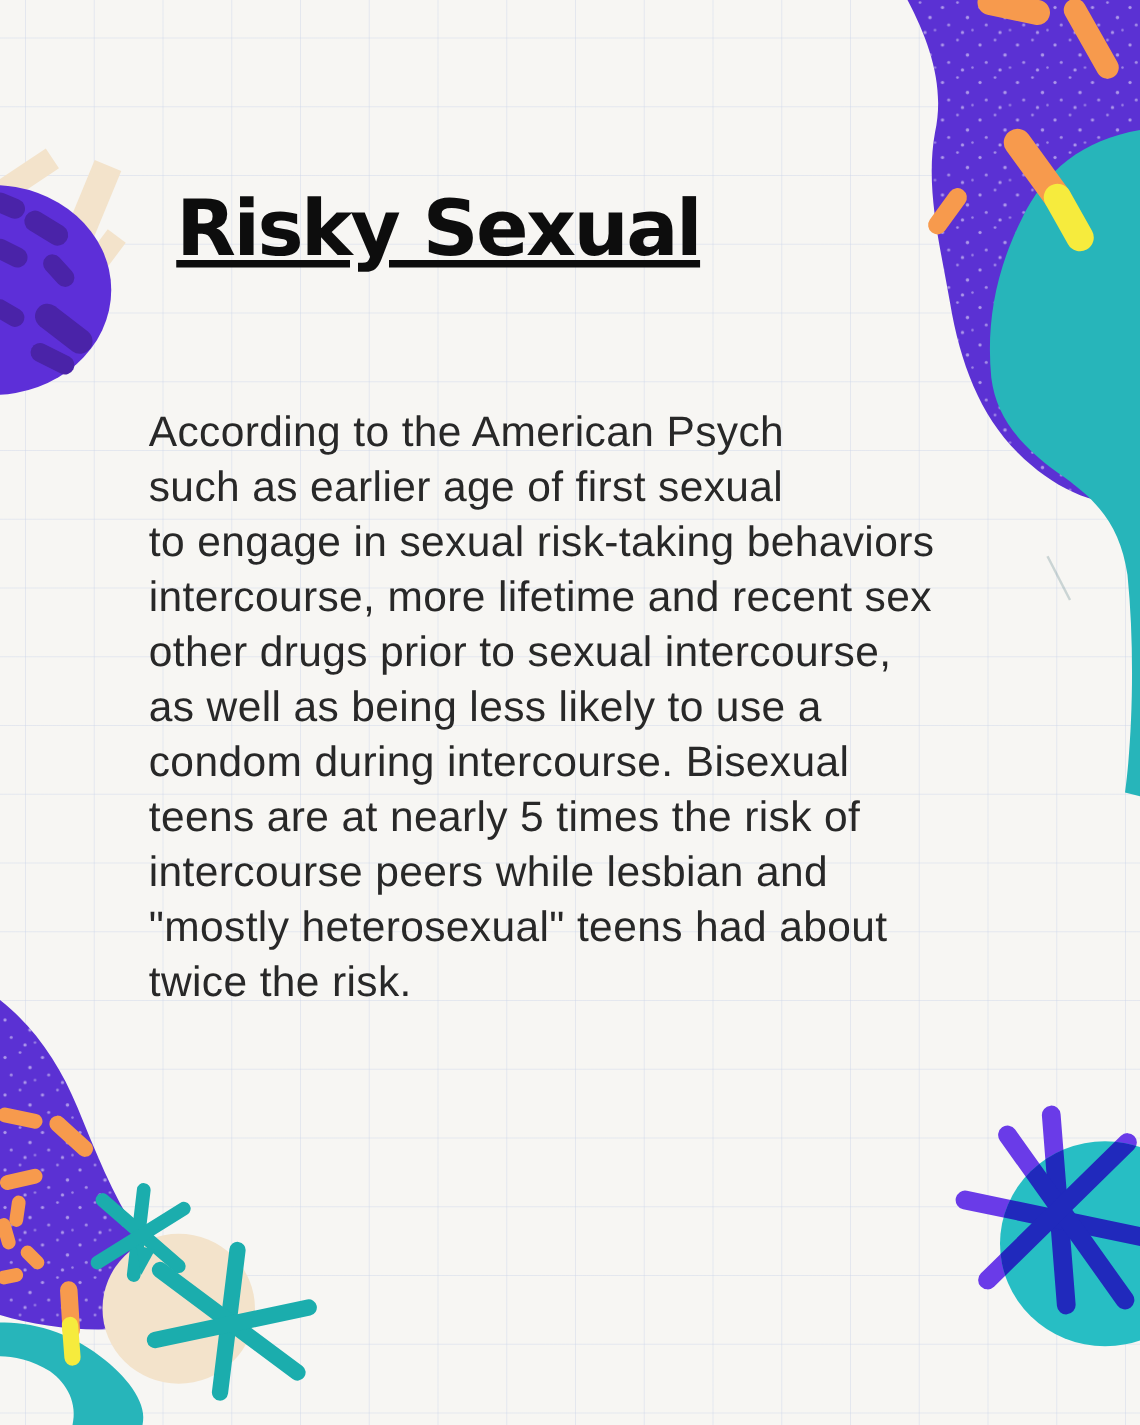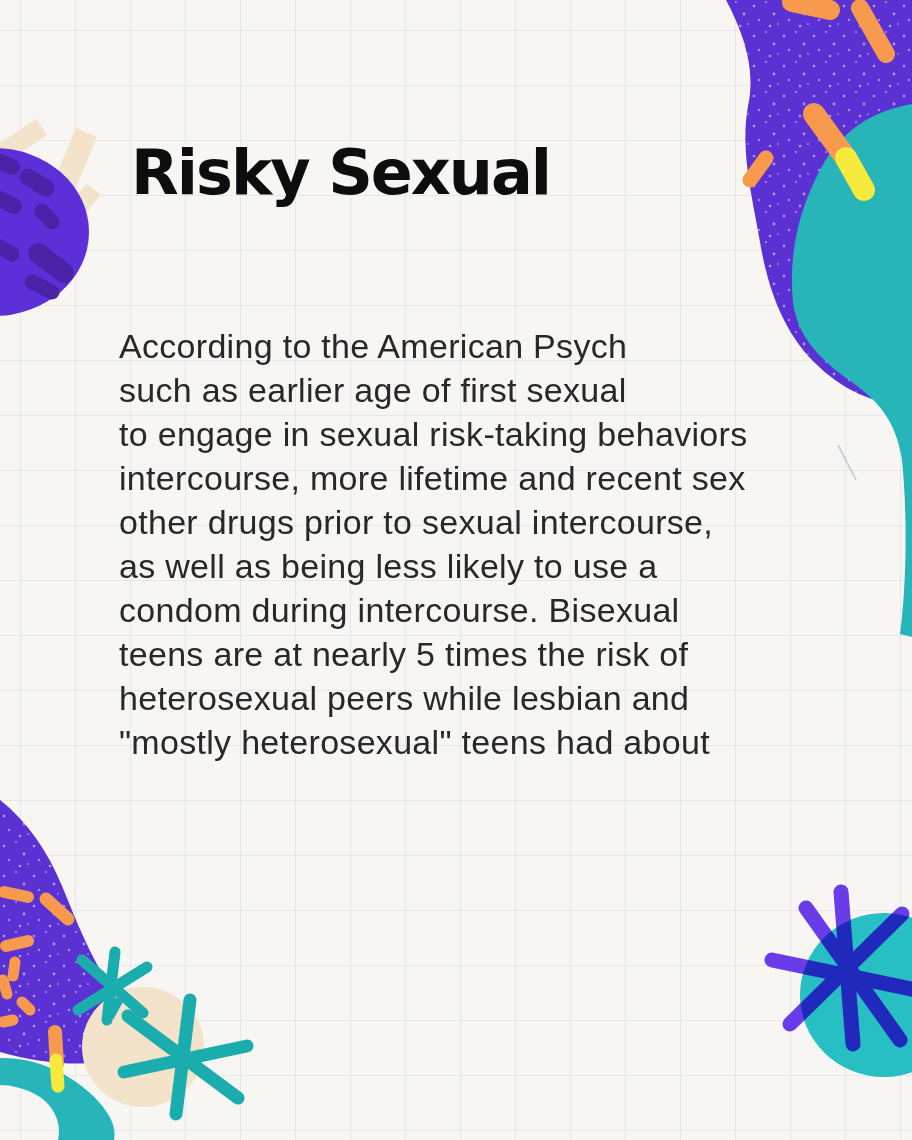--- a/index.html
+++ b/index.html
@@ -8,24 +8,24 @@
     background-color:#F7F6F3;
     background-image:
       linear-gradient(to right, rgba(205,213,233,0.45) 1px, transparent 1px),
       linear-gradient(to bottom, rgba(205,213,233,0.45) 1px, transparent 1px);
     background-size:55px 55px;
     background-position:20px 30px;
     font-family:"Liberation Sans", sans-serif;
   }
   .decor{position:absolute;left:0;top:0;width:912px;height:1140px;}
   .title{
-    position:absolute;left:131px;top:139px;margin:0;
+    position:absolute;left:131px;top:139px;margin:10px;
     font-family:"DejaVu Sans", sans-serif;
     font-weight:700;font-size:62px;line-height:68px;letter-spacing:-2px;
-    color:#0d0d0d;white-space:nowrap;
+    color:#0d0d0d;white-space:nowrap;text-decoration:underline;
   }
   .body-text{
     position:absolute;left:119px;top:324px;width:720px;
     font-family:Liberation Sans, sans-serif;
     font-size:34px;line-height:44px;letter-spacing:0.3px;
     color:#282828;
   }
   .body-text div{white-space:nowrap;}
 </style>
 </head>
@@ -134,17 +134,18 @@
 
   <div class="body-text">
       <div>According to the American Psych</div>
       <div>such as earlier age of first sexual</div>
       <div>to engage in sexual risk-taking behaviors</div>
       <div>intercourse, more lifetime and recent sex</div>
       <div>other drugs prior to sexual intercourse,</div>
       <div>as well as being less likely to use a</div>
       <div>condom during intercourse. Bisexual</div>
       <div>teens are at nearly 5 times the risk of</div>
-      <div>heterosexual peers while lesbian and</div>
+      <div>intercourse peers while lesbian and</div>
       <div>"mostly heterosexual" teens had about</div>
+      <div>twice the risk.</div>
     </div>
 
 </div>
 
 </body></html>

